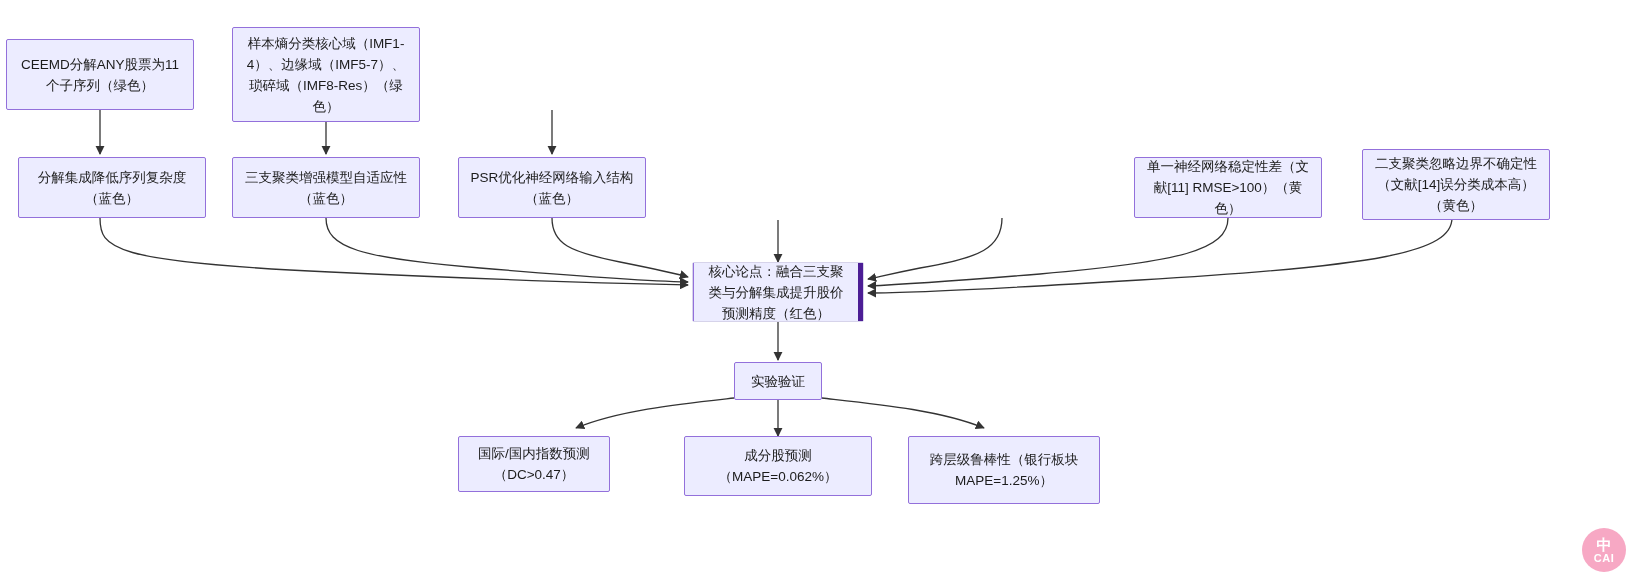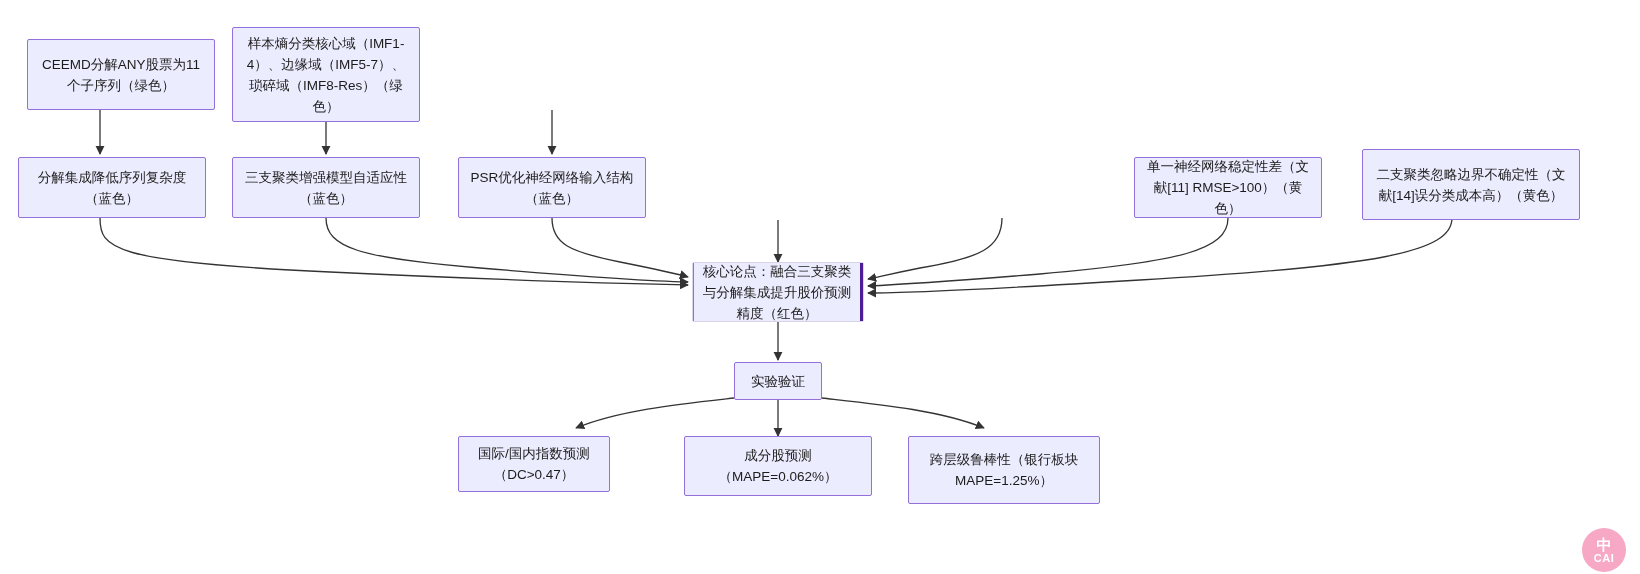--- a/index.html
+++ b/index.html
@@ -49,21 +49,21 @@
   .node.core {
     border: 1px solid #d6d3ea;
     background: #ECECFF;
     padding: 0;
   }
   .node.core .inner {
     box-sizing: border-box;
     width: 100%;
     height: 100%;
     border-left: 1px solid #9370DB;
-    border-right: 3px solid #4c1d95;
+    border-right: 5px solid #4c1d95;
     display: flex;
     align-items: center;
     justify-content: center;
     padding: 4px 8px;
   }
   #watermark {
     position: absolute;
     right: 14px;
     bottom: 2px;
     width: 44px;
@@ -115,21 +115,21 @@
       <path d="M 1452 218 C 1452 252 1380 266 1140 280 C 960 291 890 293 868 293"></path>
 
       <path d="M 778 322 L 778 360"></path>
 
       <path d="M 734 398 C 680 404 620 410 576 428"></path>
       <path d="M 778 400 L 778 436"></path>
       <path d="M 822 398 C 876 404 940 410 984 428"></path>
     </g>
   </svg>
 
-  <div class="node" style="left:6px; top:39px; width:188px; height:71px;margin-left:21px;">
+  <div class="node" style="left:6px; top:39px; width:188px; height:71px;">
     <span>CEEMD分解ANY股票为11个子序列（绿色）</span>
   </div>
 
   <div class="node" style="left:232px; top:27px; width:188px; height:95px;">
     <span>样本熵分类核心域（IMF1-4）、边缘域（IMF5-7）、琐碎域（IMF8-Res）（绿色）</span>
   </div>
 
 
   <div class="node" style="left:18px; top:157px; width:188px; height:61px;">
     <span>分解集成降低序列复杂度（蓝色）</span>
@@ -142,21 +142,21 @@
   <div class="node" style="left:232px; top:157px; width:188px; height:61px;">
     <span>三支聚类增强模型自适应性（蓝色）</span>
   </div>
 
 
 
   <div class="node" style="left:1134px; top:157px; width:188px; height:61px;justify-content:center;">
     <span>单一神经网络稳定性差（文献[11] RMSE&gt;100）（黄色）</span>
   </div>
 
-  <div class="node" style="left:1362px; top:149px; width:218px; height:71px;">
+  <div class="node" style="left:1362px; top:149px; width:188px; height:71px;">
     <span>二支聚类忽略边界不确定性（文献[14]误分类成本高）（黄色）</span>
   </div>
 
   <div class="node core" style="left:692px; top:262px; width:172px; height:60px;">
     <div class="inner">
       <span>核心论点：融合三支聚类与分解集成提升股价预测精度（红色）</span>
     </div>
   </div>
 
   <div class="node" style="left:734px; top:362px; width:88px; height:38px;">

